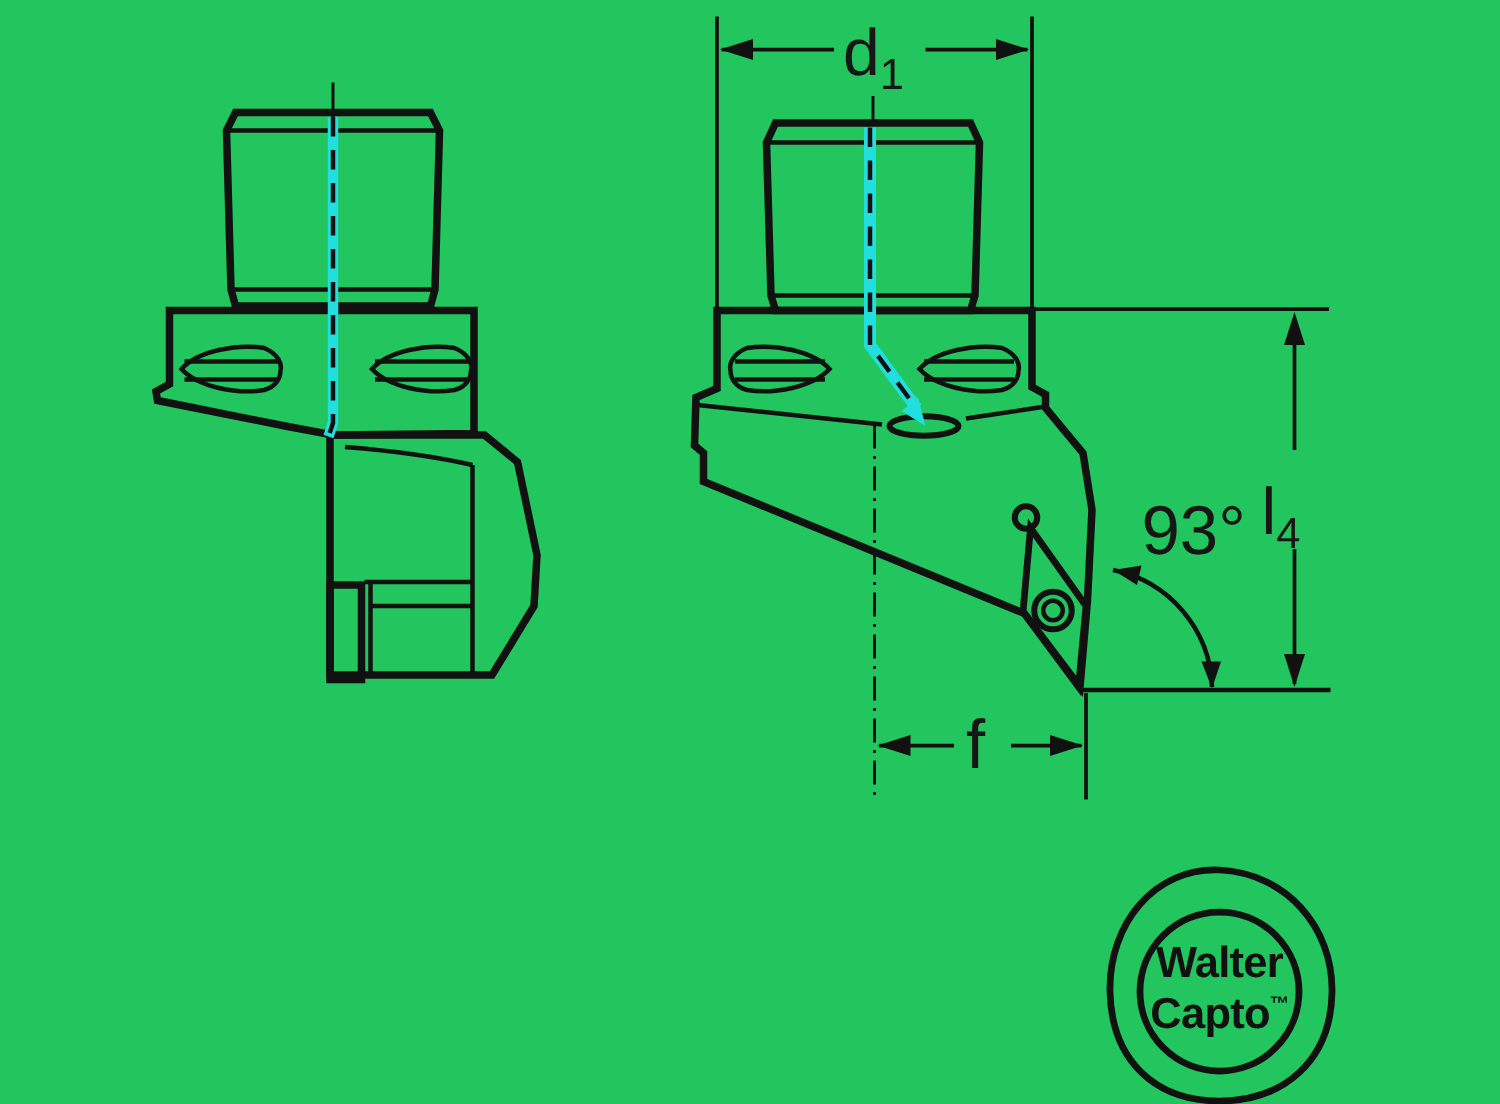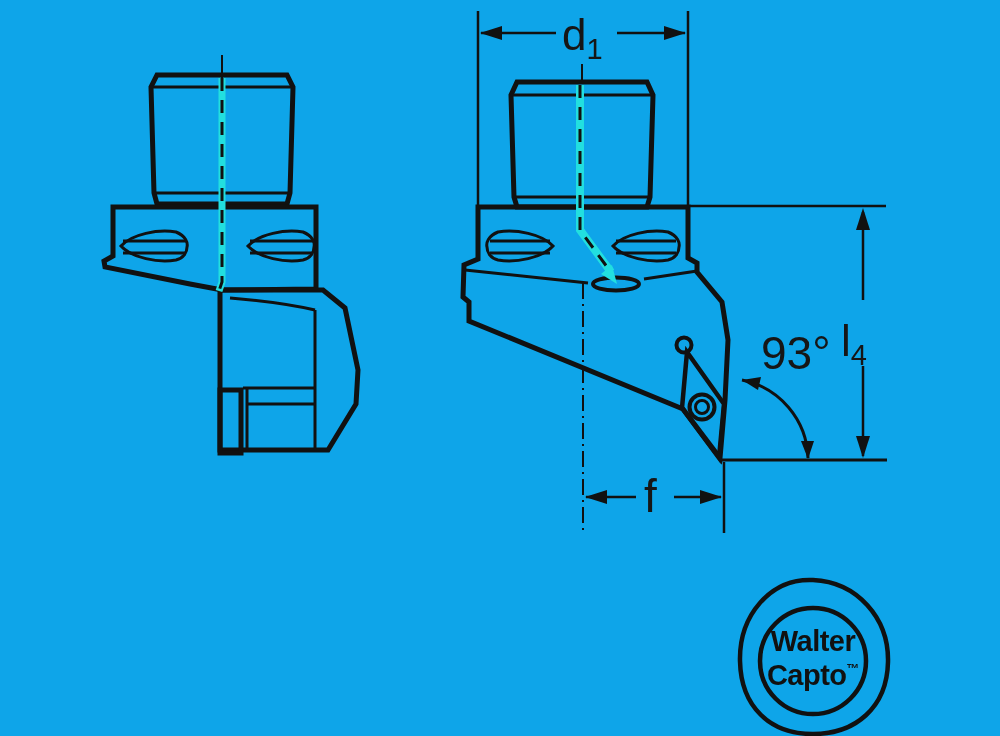--- a/index.html
+++ b/index.html
@@ -1,16 +1,16 @@
 <!DOCTYPE html>
 <html><head>
 <meta charset="utf-8">
 <style>
   html,body{margin:0;padding:0;background:#ffffff;}
-  .stage{position:relative;width:1000px;height:736px;background:#0ea5e9;overflow:hidden;}
+  .stage{position:relative;width:1000px;height:736px;background:#22c55e;overflow:hidden;}
   svg{display:block;}
   .ln{stroke:#111;fill:none;}
   .w2{stroke-width:2;}
   .w25{stroke-width:2.5;}
   .w3{stroke-width:3;}
   .w4{stroke-width:4;}
   .w45{stroke-width:4.5;}
   .w5{stroke-width:5;}
   .dash-ovl{stroke:#111;fill:none;stroke-width:3;stroke-dasharray:13 9;}
   .cdash{stroke-dasharray:16 5 2 5;}

